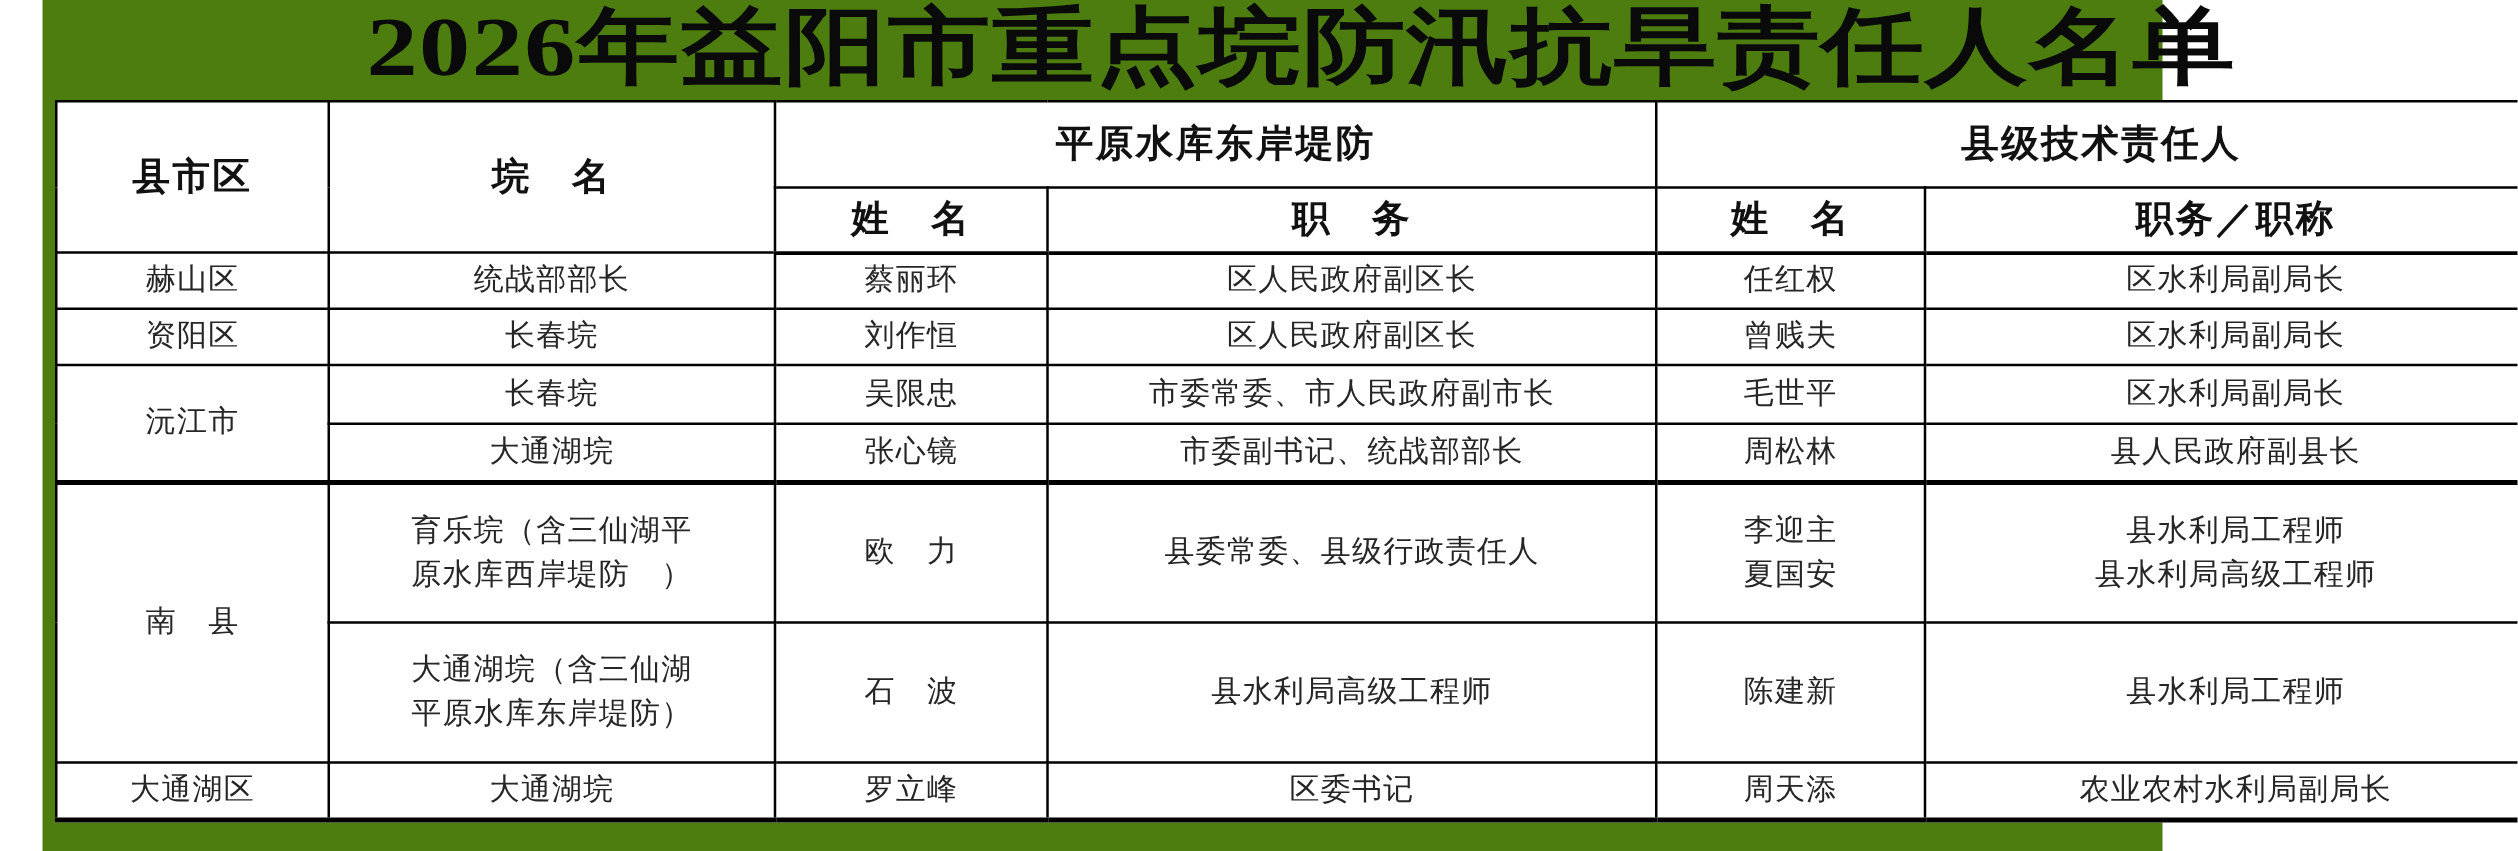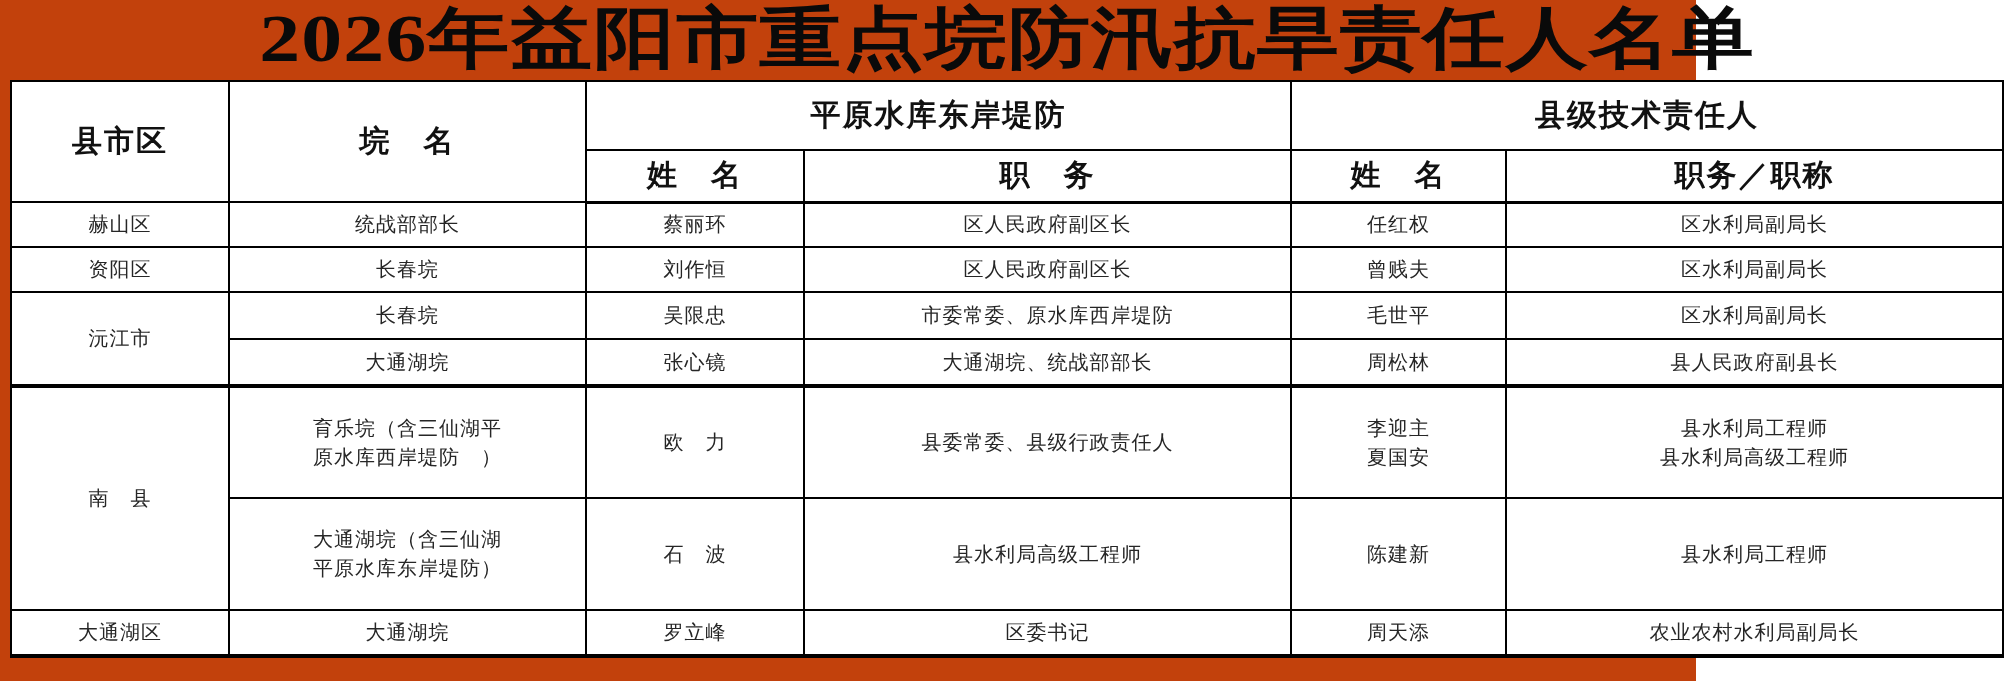--- a/index.html
+++ b/index.html
@@ -9,21 +9,22 @@
     background: #ffffff;
     width: 2014px;
     height: 681px;
     overflow: hidden;
     font-family: "Liberation Serif", serif;
     color: #1c1c1c;
   }
   .page {
     width: 1696px;
     height: 681px;
-    background: #c2410c;
+    background: #4d7c0f;
+    margin-left: 34px;
   }
   .doc-title {
     width: 2014px;
     height: 78px;
     line-height: 76px;
     text-align: center;
     font-family: "Liberation Serif", "DejaVu Serif", serif;
     font-weight: 900;
     font-size: 67px;
     color: #0a0a0a;
@@ -49,21 +50,21 @@
   .hdr {
     font-family: "Liberation Sans", "DejaVu Sans", sans-serif;
     font-weight: 700;
     font-size: 30px;
     color: #111111;
     letter-spacing: 2px;
   }
   .data {
     font-family: "Liberation Serif", "DejaVu Serif", serif;
     font-weight: 400;
-    font-size: 20px;
+    font-size: 24px;
     color: #262626;
     letter-spacing: 1px;
     white-space: pre-line;
     line-height: 1.45;
   }
   
   tr.r-grouphead   { height: 69px; }
   tr.r-subhead     { height: 52px; }
   tr.r-normal      { height: 45px; }
   tr.r-normal2     { height: 47px; }
@@ -122,29 +123,29 @@
       <td class="data">刘作恒</td>
       <td class="data">区人民政府副区长</td>
       <td class="data">曾贱夫</td>
       <td class="data">区水利局副局长</td>
     </tr>
 
     <tr class="r-normal2">
       <td rowspan="2" class="data">沅江市</td>
       <td class="data">长春垸</td>
       <td class="data">吴限忠</td>
-      <td class="data">市委常委、原水库西岸堤防</td>
+      <td class="data">市委常委、市人民政府副市长</td>
       <td class="data">毛世平</td>
       <td class="data">区水利局副局长</td>
     </tr>
 
     <tr class="r-normal2">
       <td class="data">大通湖垸</td>
       <td class="data">张心镜</td>
-      <td class="data">大通湖垸、统战部部长</td>
+      <td class="data">市委副书记、统战部部长</td>
       <td class="data">周松林</td>
       <td class="data">县人民政府副县长</td>
     </tr>
 
     <tr class="r-tall sep-top">
       <td rowspan="2" class="data">南　县</td>
       <td class="data">育乐垸（含三仙湖平
 原水库西岸堤防　）</td>
       <td class="data">欧　力</td>
       <td class="data">县委常委、县级行政责任人</td>

